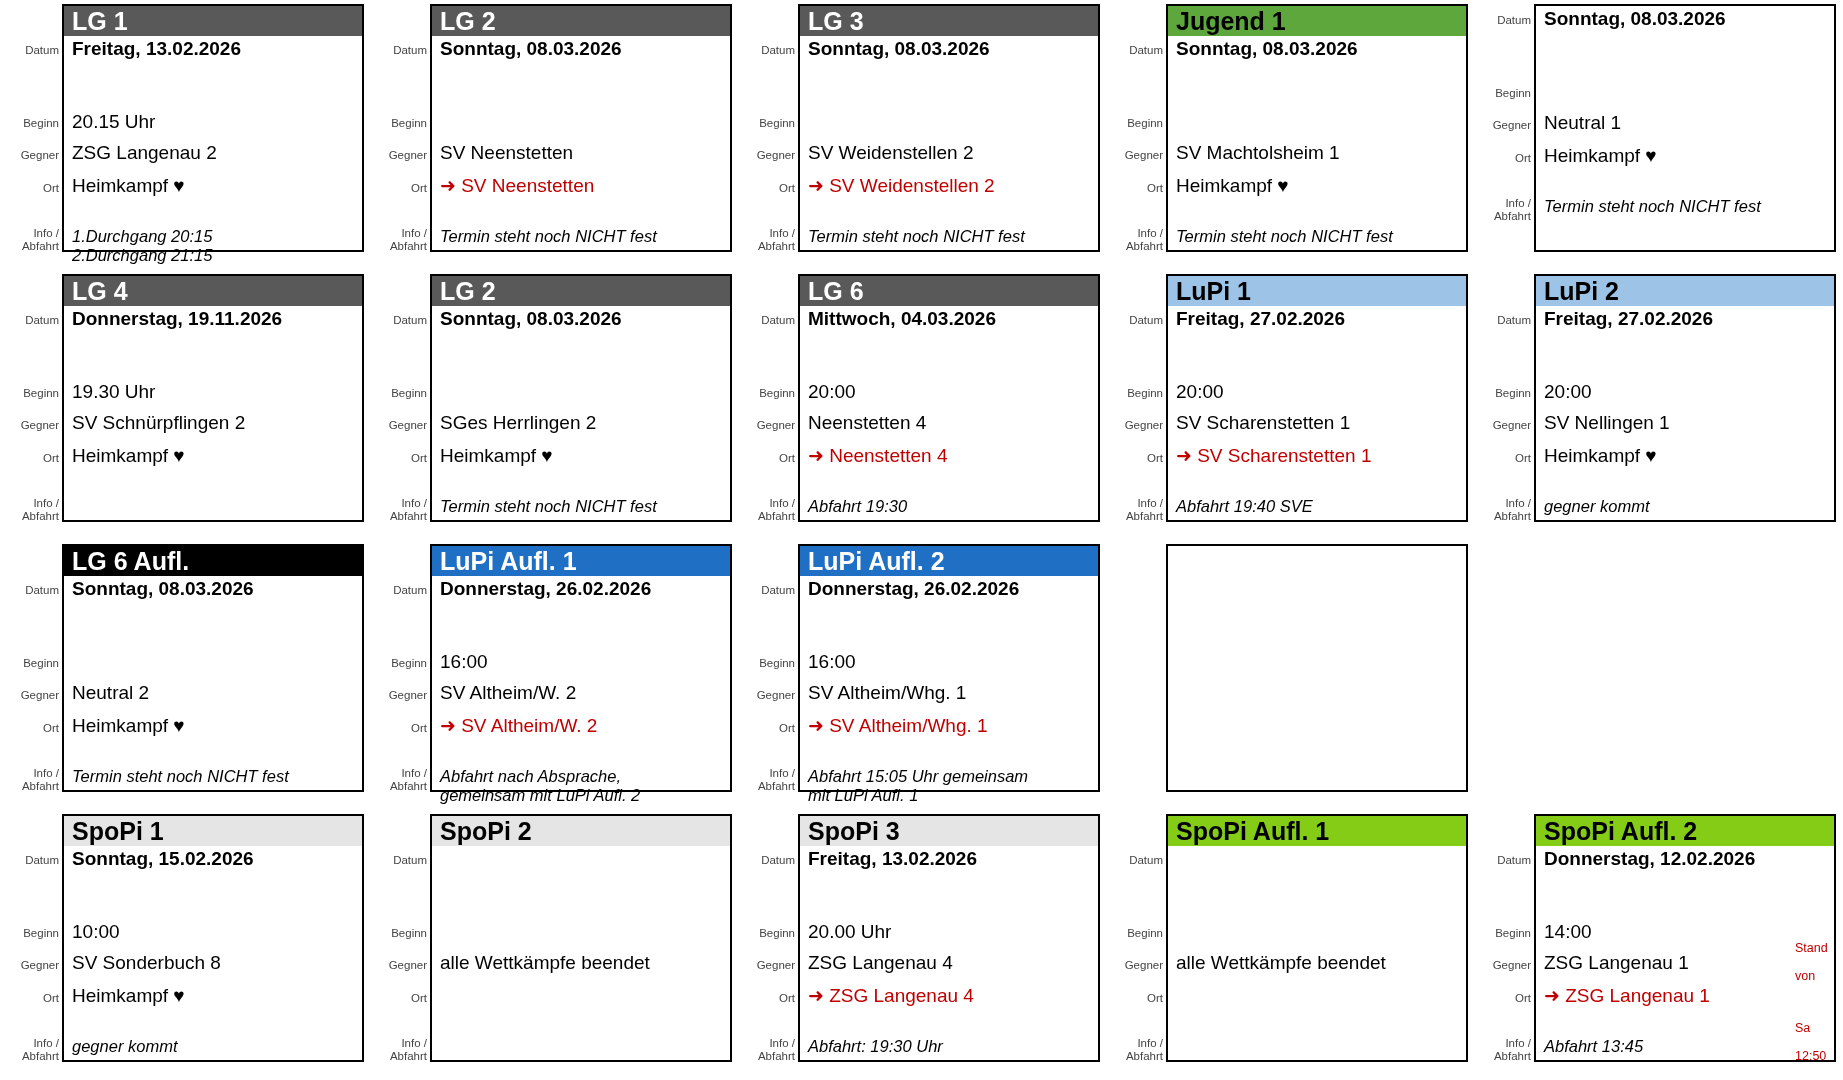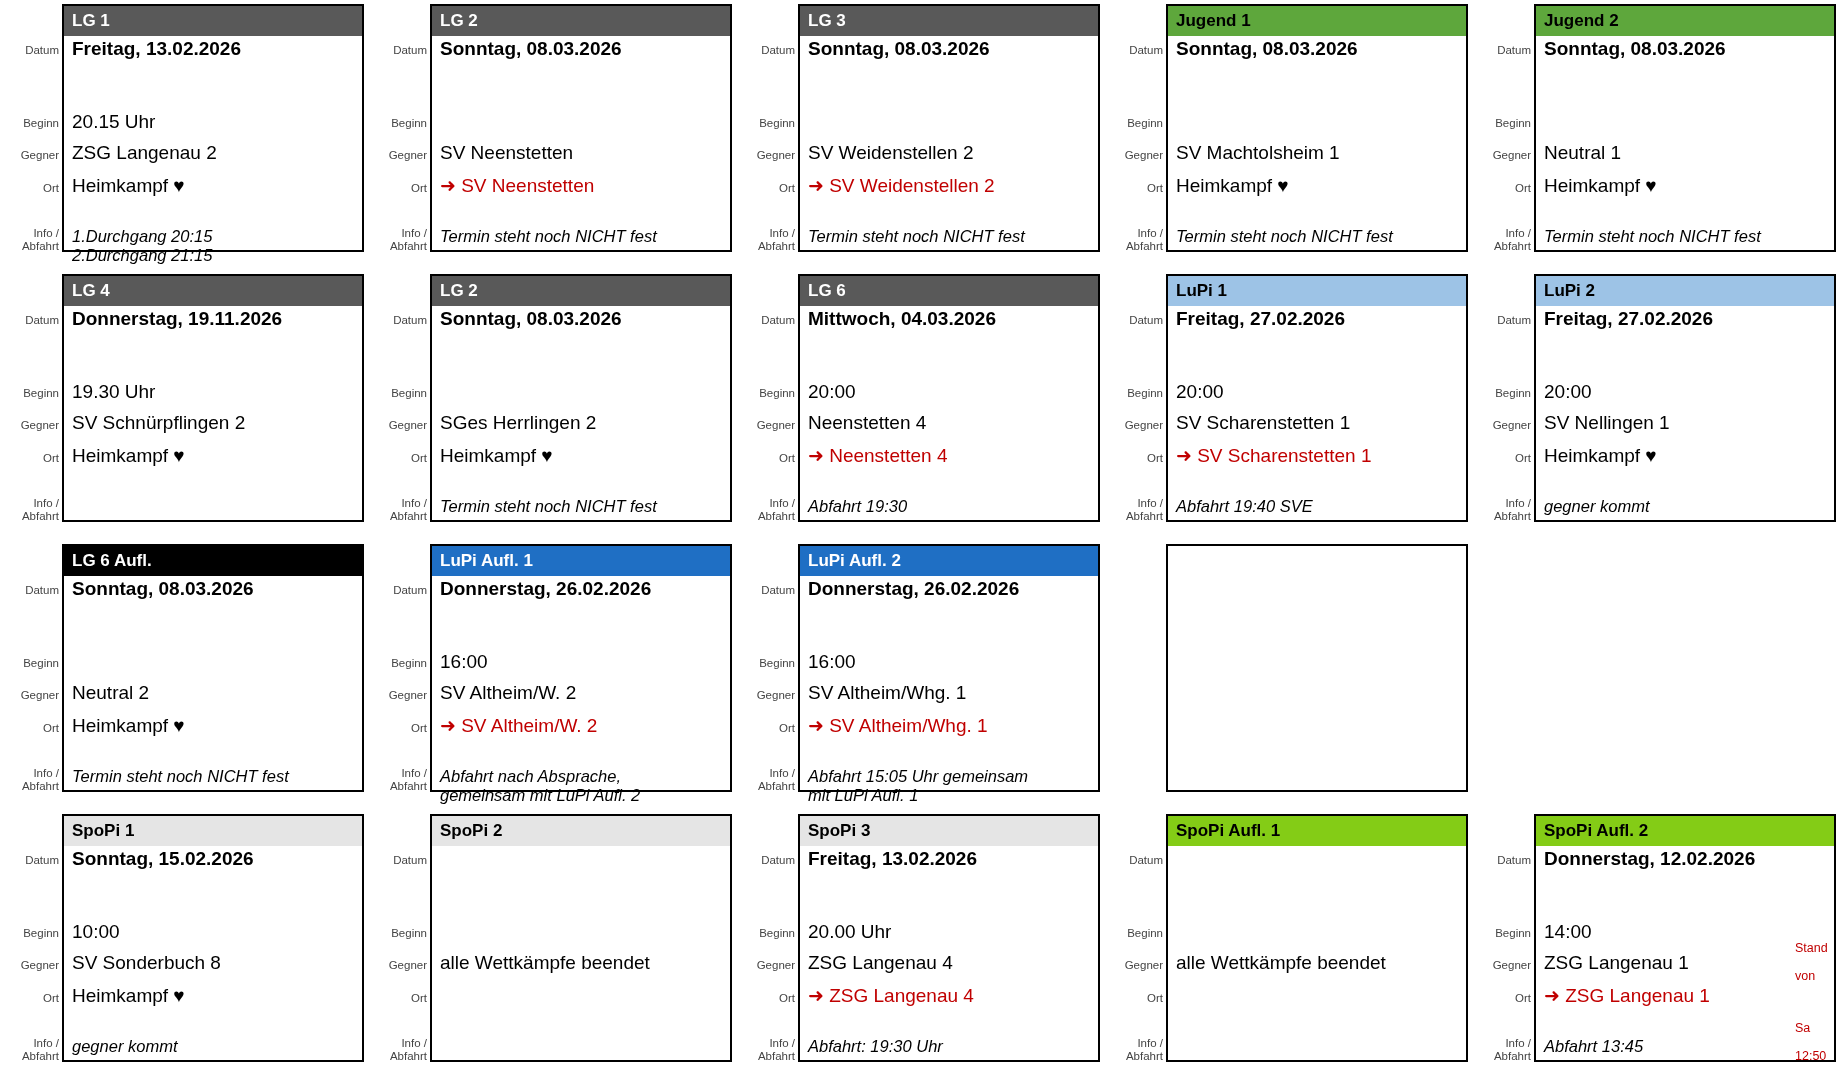--- a/index.html
+++ b/index.html
@@ -35,21 +35,21 @@
     border: 2px solid #000;
     background: #fff;
     height: 248px;
     position: relative;
   }
   .hdr {
     box-sizing: border-box;
     height: 30px;
     line-height: 30px;
     font-weight: bold;
-    font-size: 17px;
+    font-size: 25px;
     padding-left: 8px;
     color: #000;
     border-bottom: 0px;
   }
   .hdr.dark { background: #595959; color: #ffffff; }
   .hdr.black { background: #000000; color: #ffffff; }
   .hdr.green { background: #5ea73c; color: #000000; }
   .hdr.lightblue { background: #9dc3e6; color: #000000; }
   .hdr.blue { background: #1f6fc4; color: #ffffff; }
   .hdr.yellow { background: #e5e5e5; color: #000000; }
@@ -231,21 +231,20 @@
             <div class="row r-info">
               <div class="lbl" style="white-space: pre-line;">Info /
 Abfahrt</div>
               <div class="val">Termin steht noch NICHT fest</div>
             </div>
           </div>
         </div>
       </div>
       <div class="cell">
         <div class="card">
-          <div class="hdr green">Jugend 2</div>
           <div class="rows">
             <div class="row r-datum">
               <div class="lbl" style="white-space: pre-line;">Datum</div>
               <div class="val">Sonntag, 08.03.2026</div>
             </div>
             <div class="row r-beginn">
               <div class="lbl" style="white-space: pre-line;">Beginn</div>
               <div class="val"></div>
             </div>
             <div class="row r-gegner">

